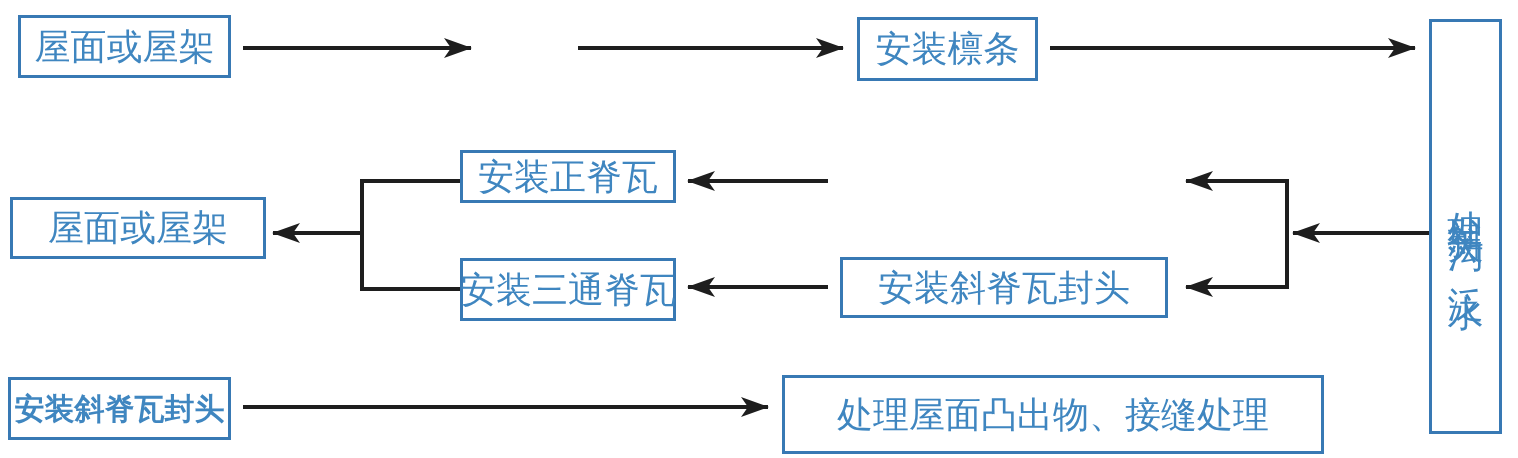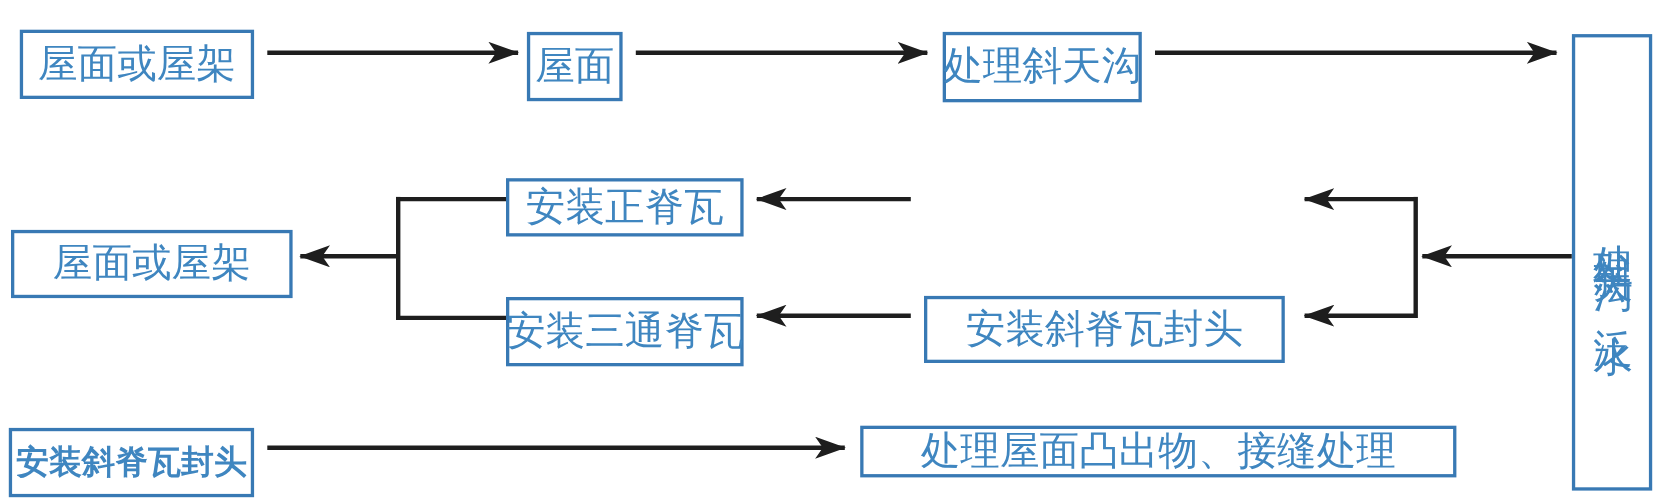--- a/index.html
+++ b/index.html
@@ -19,21 +19,20 @@
   .node{
     position:absolute;
     box-sizing:border-box;
     border:3px solid var(--box-border);
     color:var(--box-text);
     display:flex;align-items:center;justify-content:center;
     font-size:36px;
     line-height:1;
     white-space:nowrap;
     background:var(--background);
-    margin-top:12px;
   }
   .node.small{font-size:30px;font-weight:bold;}
   .node.vertical{
     writing-mode:vertical-rl;
     text-orientation:upright;
     letter-spacing:7px;
     white-space:normal;
     font-size:36px;
   }
   svg.connectors{
@@ -93,26 +92,23 @@
 
     <g>
       <line x1="243" y1="407" x2="768" y2="407" marker-end="url(#ah)"></line>
     </g>
   </svg>
 
   <div class="node" style="left:18px;top:15px;width:213px;height:63px">
     <span>屋面或屋架</span>
   </div>
 
-  <div class="node" style="left:479px;top:17px;width:87px;height:63px">
-    <span>屋面</span>
-  </div>
 
   <div class="node" style="left:857px;top:17px;width:181px;height:64px">
-    <span>处理斜天沟</span>
+    <span>安装檩条</span>
   </div>
 
   <div class="node vertical" style="left:1429px;top:19px;width:73px;height:415px">
     <span>处理斜天沟、泛水</span>
   </div>
 
 
   <div class="node" style="left:840px;top:257px;width:328px;height:61px">
     <span>安装斜脊瓦封头</span>
   </div>
@@ -126,17 +122,17 @@
   </div>
 
   <div class="node" style="left:10px;top:197px;width:256px;height:62px">
     <span>屋面或屋架</span>
   </div>
 
   <div class="node small" style="left:8px;top:377px;width:223px;height:63px">
     <span>安装斜脊瓦封头</span>
   </div>
 
-  <div class="node" style="left:782px;top:375px;width:542px;height:47px">
+  <div class="node" style="left:782px;top:375px;width:542px;height:79px">
     <span>处理屋面凸出物、接缝处理</span>
   </div>
 
 </div>
 
 </body></html>

